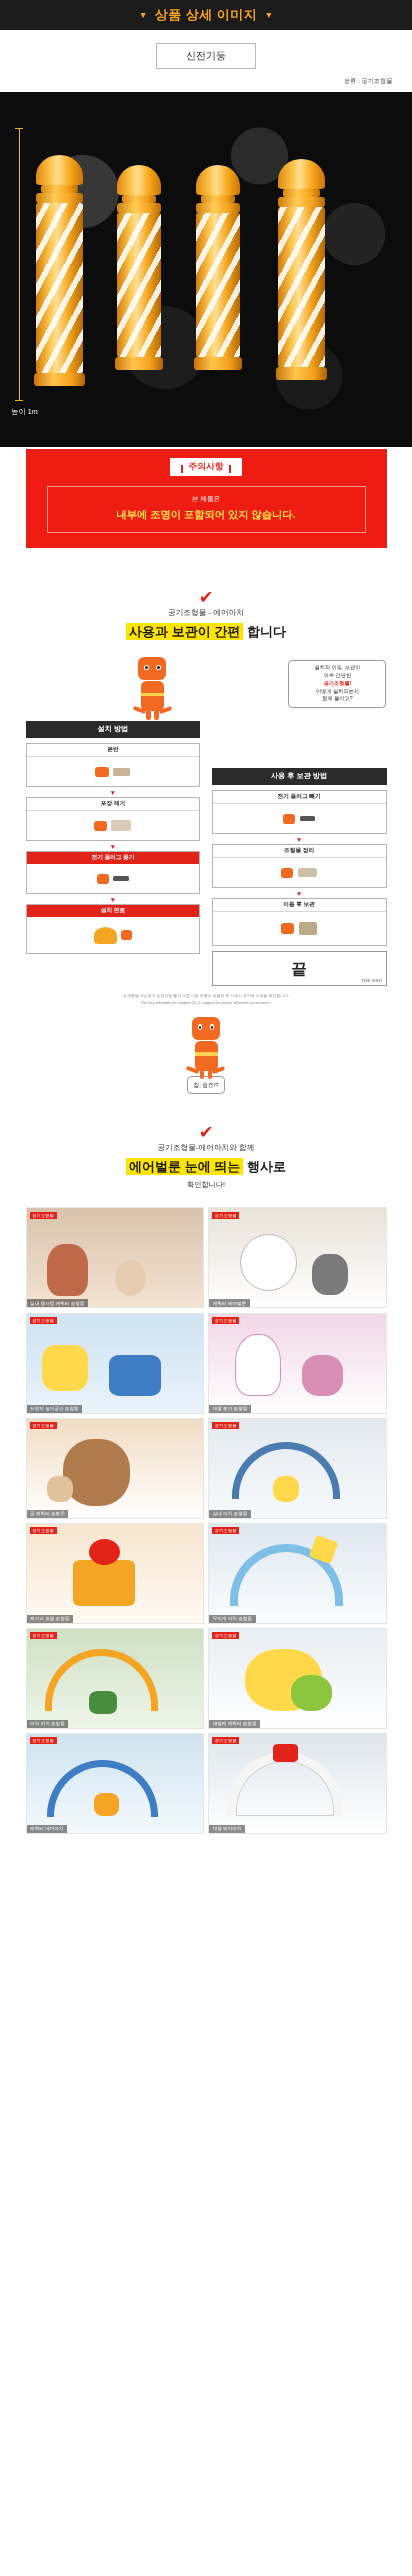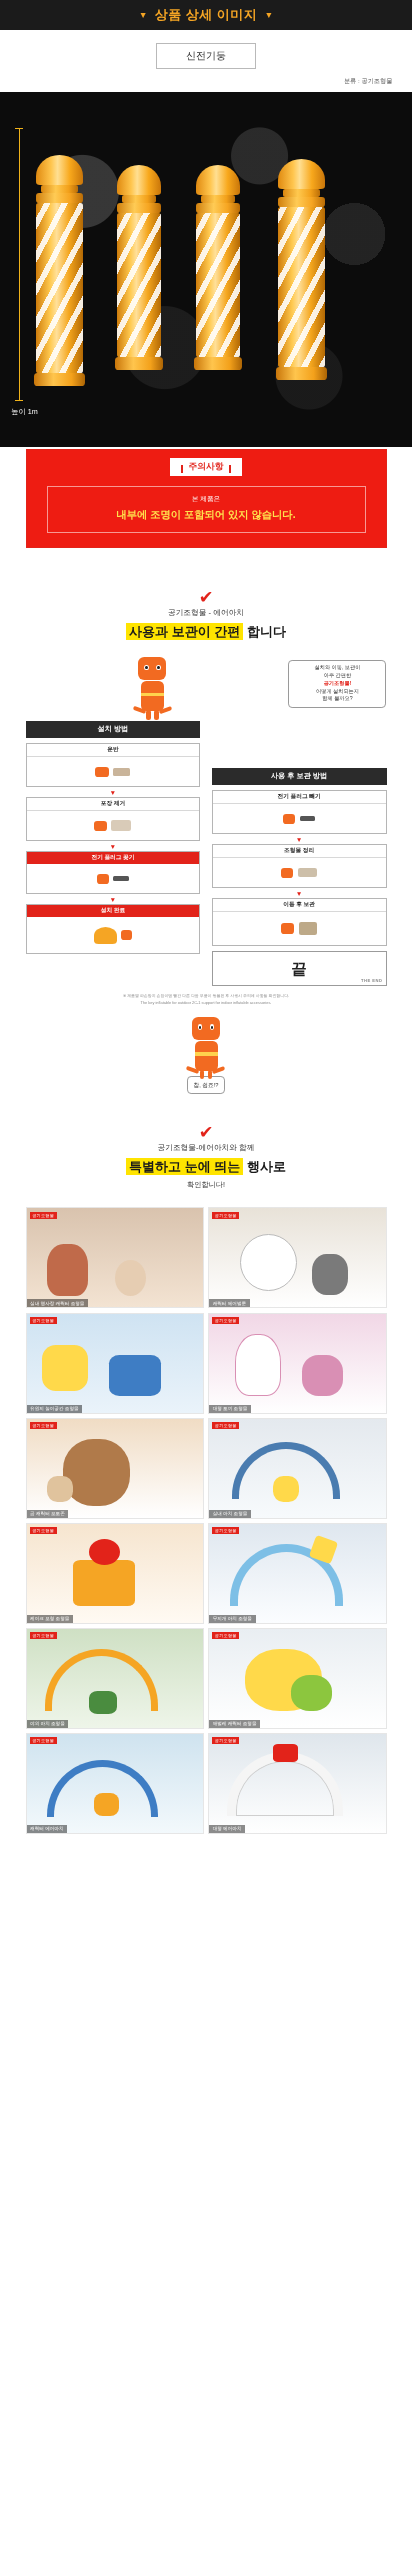--- a/index.html
+++ b/index.html
@@ -638,21 +638,21 @@
         </div>
       </div>
       <div class="bubble">참, 쉽죠!?</div>
     </div>
   </div>
 
   <div class="sec-head" style="padding-top:25px;">
     <span class="check">✔</span>
     <span class="sub">공기조형물-에어아치와 함께</span>
     <span class="main">
-      <span class="hl">특별하고 눈에 띄는</span>
+      <span class="hl">에어벌룬 눈에 띄는</span>
       <span class="plain">행사로</span>
     </span>
     <div style="font-size:7.2px; color:#333; margin-top:4.1px;">확인합니다!</div>
   </div>
 
   <div class="gallery">
 
     <div class="shot" style="background:linear-gradient(180deg,#d9c3ae,#f3e3d2);">
       <span class="badge">공기조형물</span>
       <span class="ob" style="left:20.6px;top:36px;width:41px;height:52px;background:#c06a4a;border-radius:40% 40% 30% 30%;"></span>

